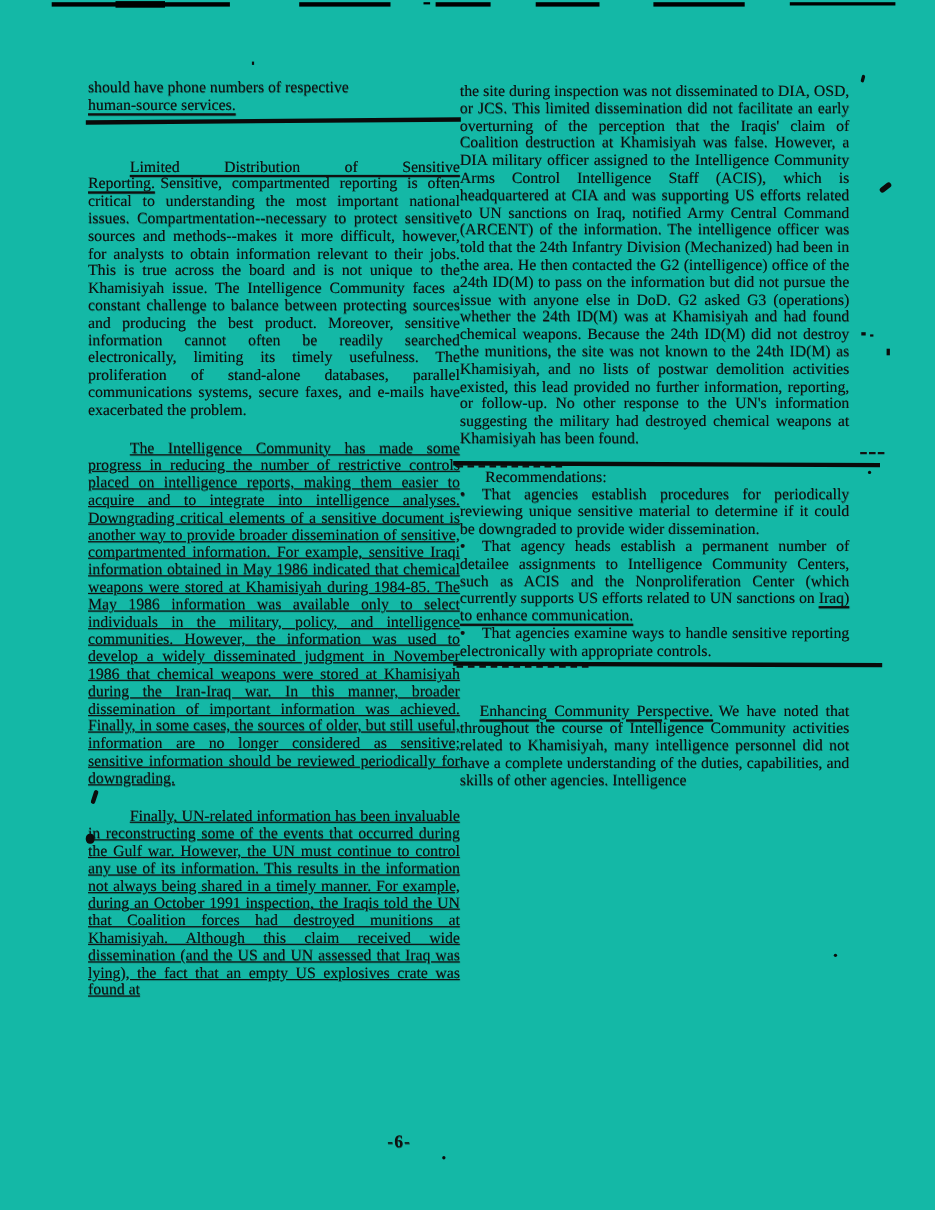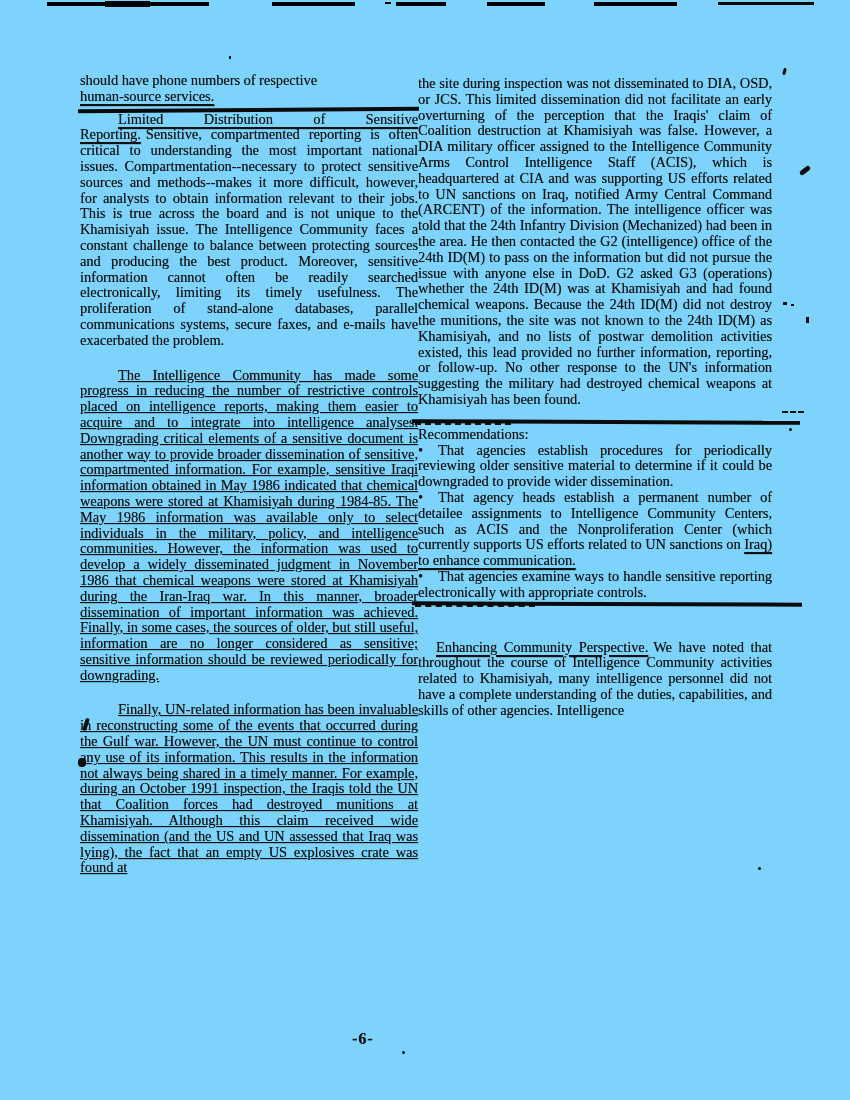--- a/index.html
+++ b/index.html
@@ -1,39 +1,39 @@
 <!DOCTYPE html>
 <html><head>
 <meta charset="utf-8">
 <style>
   html,body{margin:0;padding:0;background:#ffffff;}
   .page{
-    position:relative;width:850px;height:1100px;background:#7dd3fc;
+    position:relative;width:850px;height:1100px;background:#14b8a6;
     color:#101010;font-family:"Liberation Serif","DejaVu Serif",serif;
     font-size:14.3px;line-height:15.8px;text-align:justify;
     overflow:hidden;
     text-shadow:0.3px 0.3px 0 rgba(16,16,16,0.55);
   }
   p{margin:0;}
   .col{position:absolute;}
   .col-left{left:80px;top:73px;width:338px;}
   .col-right{left:418px;top:76px;width:354px;}
   .frag{text-align:left;}
   .u{text-decoration:underline;text-decoration-thickness:1.6px;text-underline-offset:2.5px;font-family:Liberation Serif, serif;}
   .indent{text-indent:38px;}
   .indent-sm{text-indent:18px;}
   .gap{padding-left:5px;}
   .rule{background:#0a0a0a;height:4px;text-shadow:none;}
   .frag-rule{width:341px;margin:3px 0 0 -2px;transform:rotate(-0.45deg);}
-  .mt-section{}
+  .mt-section{margin-top:33px;}
   .mt-para{margin-top:19px;text-decoration:underline;}
   .rec-rule-top{width:388px;margin:12px 0 0 -6px;transform:rotate(0.25deg);}
   .rec-rule-bottom{width:390px;margin:1px 0 0 -6px;transform:rotate(0.2deg);}
   .hatch{width:96px;height:0;border-top:2px dashed #111;margin:-1px 0 -1px -3px;text-shadow:none;}
-  .rec-title{margin-top:3px;}
+  .rec-title{margin-top:3px;margin-left:23px;}
   .bullet-item .bullet-glyph{padding-right:15px;}
   .mt-enhancing{margin-top:34px;}
   .footer{position:absolute;left:352px;top:1031px;font-size:16px;font-weight:bold;letter-spacing:1px;text-align:left;}
   
   .dash{position:absolute;top:2px;height:4px;background:#000;text-shadow:none;}
   .d1{left:47px;width:162px;}
   .d1b{left:105px;width:45px;top:1px;height:6px;}
   .d2{left:272px;width:83px;}
   .d2b{left:385px;width:6px;height:2px;}
   .d3{left:396px;width:50px;}
@@ -95,21 +95,21 @@
   </div>
 
   <div class="col col-right">
     <p>the site during inspection was not disseminated to DIA, OSD, or JCS. This limited dissemination did not facilitate an early overturning of the perception that the Iraqis' claim of Coalition destruction at Khamisiyah was false. However, a DIA military officer assigned to the Intelligence Community Arms Control Intelligence Staff (ACIS), which is headquartered at CIA and was supporting US efforts related to UN sanctions on Iraq, notified Army Central Command (ARCENT) of the information. The intelligence officer was told that the 24th Infantry Division (Mechanized) had been in the area. He then contacted the G2 (intelligence) office of the 24th ID(M) to pass on the information but did not pursue the issue with anyone else in DoD. G2 asked G3 (operations) whether the 24th ID(M) was at Khamisiyah and had found chemical weapons. Because the 24th ID(M) did not destroy the munitions, the site was not known to the 24th ID(M) as Khamisiyah, and no lists of postwar demolition activities existed, this lead provided no further information, reporting, or follow-up. No other response to the UN's information suggesting the military had destroyed chemical weapons at Khamisiyah has been found.</p>
 
     <div class="rule rec-rule-top"></div>
     <div class="hatch"></div>
 
     <p class="rec-title">Recommendations:</p>
 
-    <p class="bullet-item"><span class="bullet-glyph">•</span><span>That agencies establish procedures for periodically reviewing older sensitive material to determine if it could be downgraded to provide wider dissemination.</span></p>
+    <p class="bullet-item"><span class="bullet-glyph">•</span><span>That agencies establish procedures for periodically reviewing unique sensitive material to determine if it could be downgraded to provide wider dissemination.</span></p>
     <p class="bullet-item"><span class="bullet-glyph">•</span><span>That agency heads establish a permanent number of detailee assignments to Intelligence Community Centers, such as ACIS and the Nonproliferation Center (which currently supports US efforts related to UN sanctions on</span><span> </span><span class="u">Iraq) to enhance communication.</span></p>
     <p class="bullet-item"><span class="bullet-glyph">•</span><span>That agencies examine ways to handle sensitive reporting electronically with appropriate controls.</span></p>
 
     <div class="rule rec-rule-bottom"></div>
     <div class="hatch" style="width:120px;"></div>
 
     <p class="indent-sm mt-enhancing"><span class="u">Enhancing Community Perspective.</span><span class="gap"></span><span>We have noted that throughout the course of Intelligence Community activities related to Khamisiyah, many intelligence personnel did not have a complete understanding of the duties, capabilities, and skills of other agencies. Intelligence</span></p>
   </div>
 
   <div class="footer">-6-</div>

